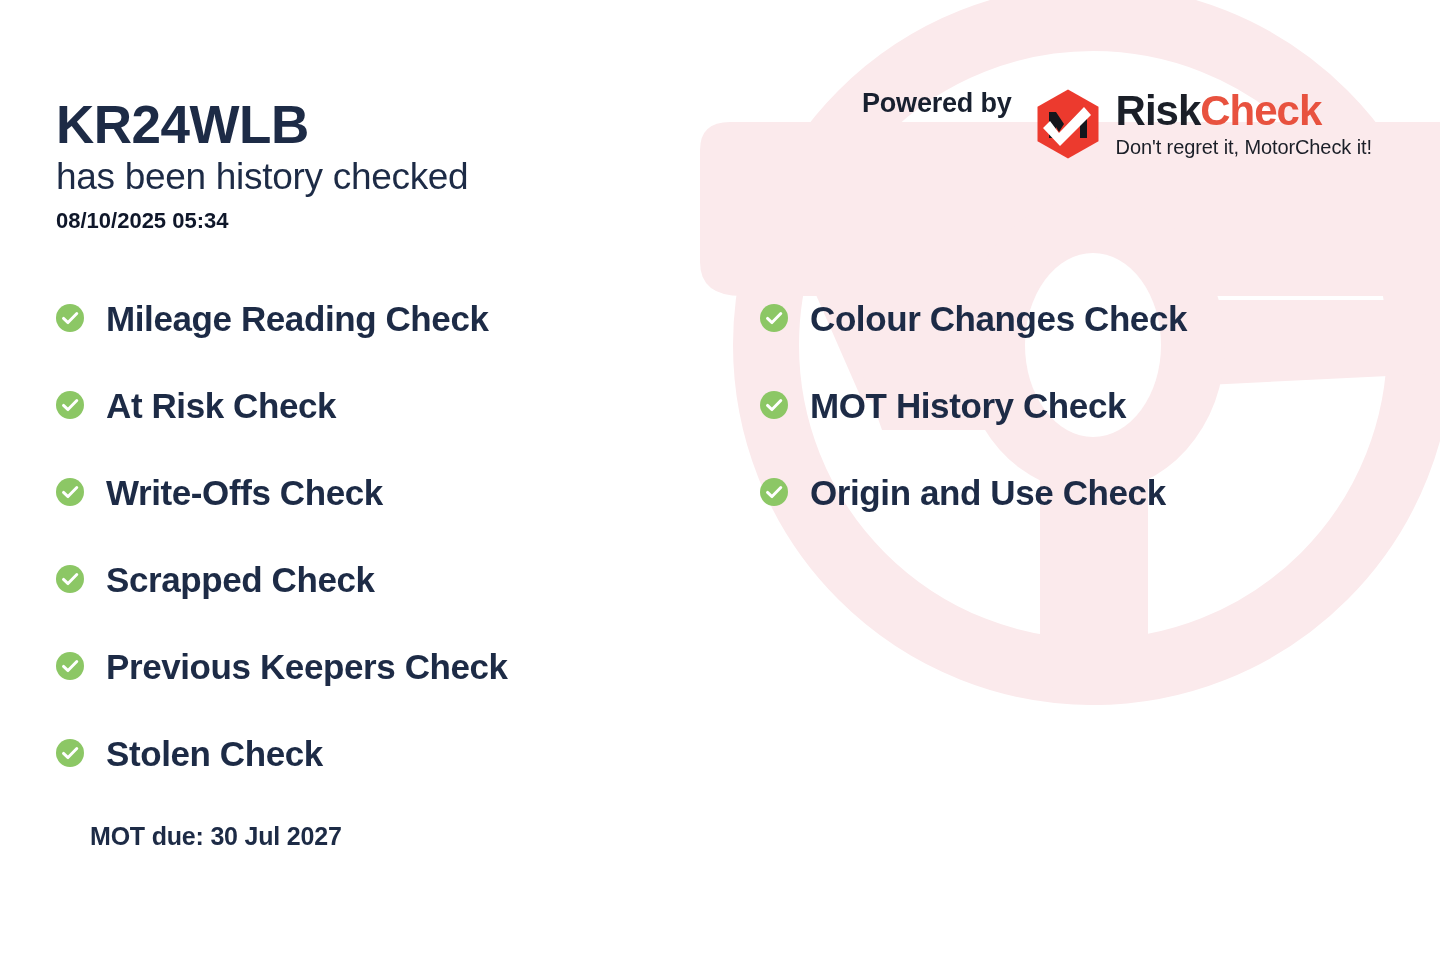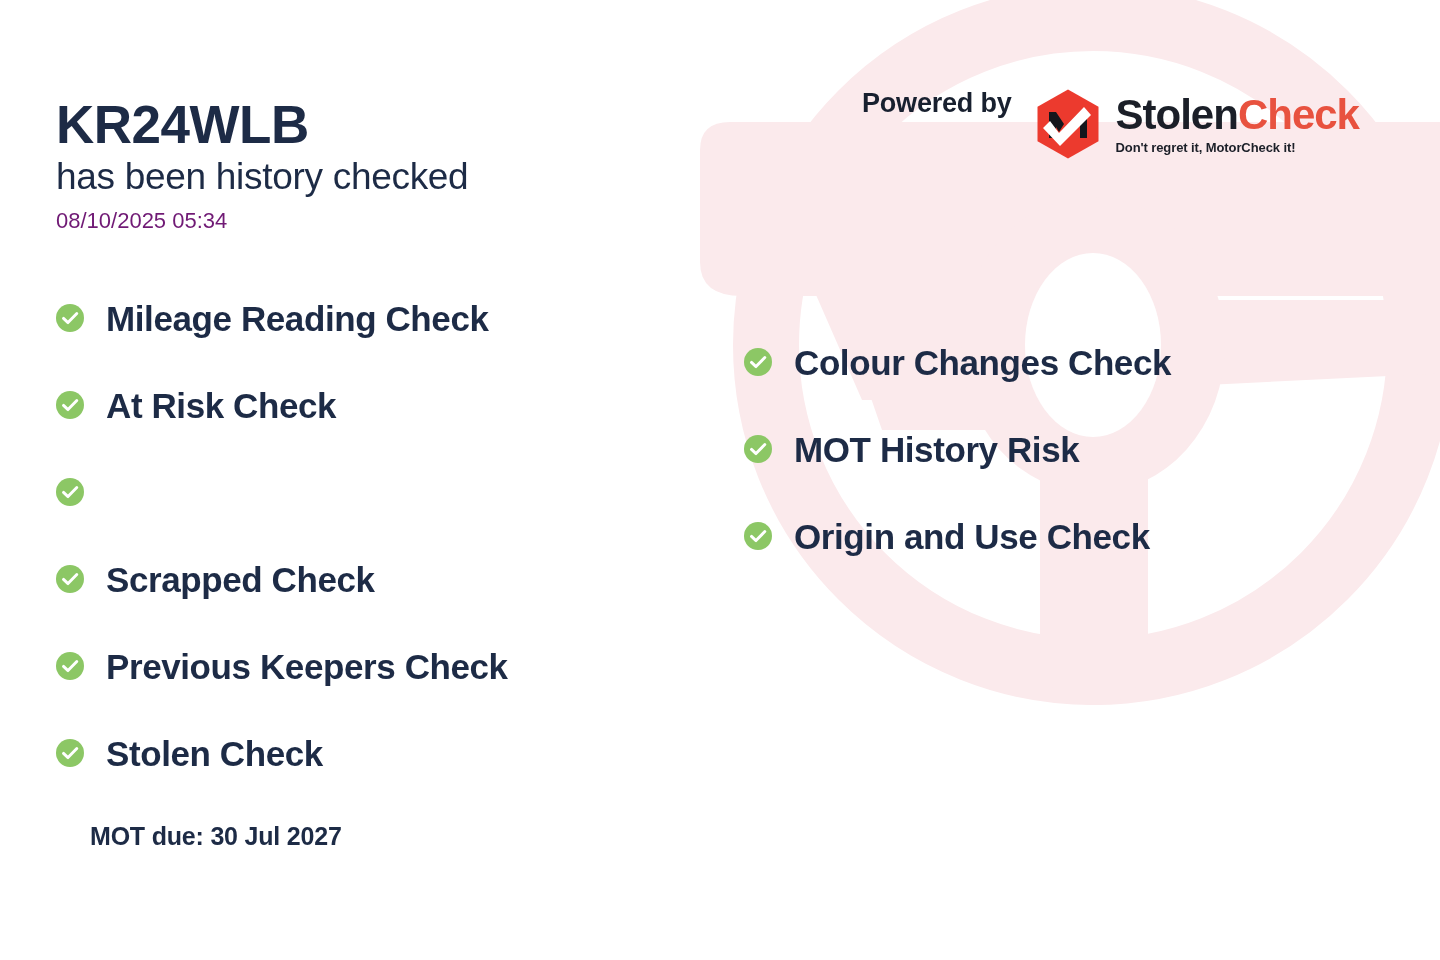--- a/index.html
+++ b/index.html
@@ -67,22 +67,22 @@
     font-weight: 400;
     color: #1d2b46;
     letter-spacing: -0.3px;
     line-height: 1.18;
     margin-top: 2px;
     white-space: nowrap;
   }
 
   .timestamp {
     font-size: 22px;
-    font-weight: 400;
-    color: #701a75;
+    font-weight: 700;
+    color: #0f172a;
     line-height: 1.3;
     margin-top: 8px;
     white-space: nowrap;
   }
 
   
   .powered-row {
     position: absolute;
     left: 862px;
     top: 88px;
@@ -122,43 +122,43 @@
     font-weight: 700;
     line-height: 1;
     letter-spacing: -1px;
     white-space: nowrap;
   }
 
   .logo-word .motor { color: #1b1f28; }
   .logo-word .check { color: #e8523f; }
 
   .logo-tag {
-    font-size: 13px;
-    font-weight: 700;
+    font-size: 20px;
+    font-weight: 400;
     color: #1b1f28;
     letter-spacing: -0.1px;
     margin-top: 4px;
     white-space: nowrap;
   }
 
   
   .checks {
     position: absolute;
     left: 56px;
     top: 292px;
     width: 1330px;
   }
 
   .col {
     position: absolute;
     top: 0;
   }
 
   .col-left  { left: 0px;   width: 640px; }
-  .col-right { left: 688px; width: 640px; margin-top: 44px; }
+  .col-right { left: 704px; width: 640px; }
 
   .check-row {
     display: flex;
     align-items: center;
     height: 52px;
     margin-bottom: 35px;
     gap: 22px;
     text-align: right;
   }
 
@@ -245,21 +245,21 @@
 
       <div class="logo-wrap">
         <svg class="logo-mark" viewBox="0 0 68 72" aria-hidden="true">
           <path d="M34 1.5 L64.5 18.8 L64.5 53.2 L34 70.5 L3.5 53.2 L3.5 18.8 Z" fill="#ec3a2e" rx="6"></path>
           <path d="M15 50 L15 24 L22 24 L30 36 L25 44 L22 39 L22 50 Z" fill="#14161c"></path>
           <path d="M46 50 L46 30 L53 25 L53 50 Z" fill="#14161c"></path>
           <path d="M16 33 L25 45 L50 19 L57 27 L26 58 L9 40 Z" fill="#ffffff"></path>
         </svg>
 
         <div class="logo-text">
-          <div class="logo-word"><span class="motor">Stolen</span><span class="check">Check</span></div>
+          <div class="logo-word"><span class="motor">Risk</span><span class="check">Check</span></div>
           <div class="logo-tag">Don't regret it, MotorCheck it!</div>
         </div>
       </div>
     </div>
 
     <div class="checks">
 
       <div class="col col-left">
 
         <div class="check-row">
@@ -276,20 +276,21 @@
             <path d="M7.5 14.4 L12 18.6 L20.8 9.6" fill="none" stroke="#ffffff" stroke-width="2.9" stroke-linecap="round" stroke-linejoin="round"></path>
           </svg>
           <span class="check-label">At Risk Check</span>
         </div>
 
         <div class="check-row">
           <svg class="check-icon" viewBox="0 0 28 28" aria-hidden="true">
             <circle cx="14" cy="14" r="14" fill="#8cc765"></circle>
             <path d="M7.5 14.4 L12 18.6 L20.8 9.6" fill="none" stroke="#ffffff" stroke-width="2.9" stroke-linecap="round" stroke-linejoin="round"></path>
           </svg>
+          <span class="check-label">Write-Offs Check</span>
         </div>
 
         <div class="check-row">
           <svg class="check-icon" viewBox="0 0 28 28" aria-hidden="true">
             <circle cx="14" cy="14" r="14" fill="#8cc765"></circle>
             <path d="M7.5 14.4 L12 18.6 L20.8 9.6" fill="none" stroke="#ffffff" stroke-width="2.9" stroke-linecap="round" stroke-linejoin="round"></path>
           </svg>
           <span class="check-label">Scrapped Check</span>
         </div>
 
@@ -319,21 +320,21 @@
             <path d="M7.5 14.4 L12 18.6 L20.8 9.6" fill="none" stroke="#ffffff" stroke-width="2.9" stroke-linecap="round" stroke-linejoin="round"></path>
           </svg>
           <span class="check-label">Colour Changes Check</span>
         </div>
 
         <div class="check-row">
           <svg class="check-icon" viewBox="0 0 28 28" aria-hidden="true">
             <circle cx="14" cy="14" r="14" fill="#8cc765"></circle>
             <path d="M7.5 14.4 L12 18.6 L20.8 9.6" fill="none" stroke="#ffffff" stroke-width="2.9" stroke-linecap="round" stroke-linejoin="round"></path>
           </svg>
-          <span class="check-label">MOT History Risk</span>
+          <span class="check-label">MOT History Check</span>
         </div>
 
         <div class="check-row">
           <svg class="check-icon" viewBox="0 0 28 28" aria-hidden="true">
             <circle cx="14" cy="14" r="14" fill="#8cc765"></circle>
             <path d="M7.5 14.4 L12 18.6 L20.8 9.6" fill="none" stroke="#ffffff" stroke-width="2.9" stroke-linecap="round" stroke-linejoin="round"></path>
           </svg>
           <span class="check-label">Origin and Use Check</span>
         </div>
 

